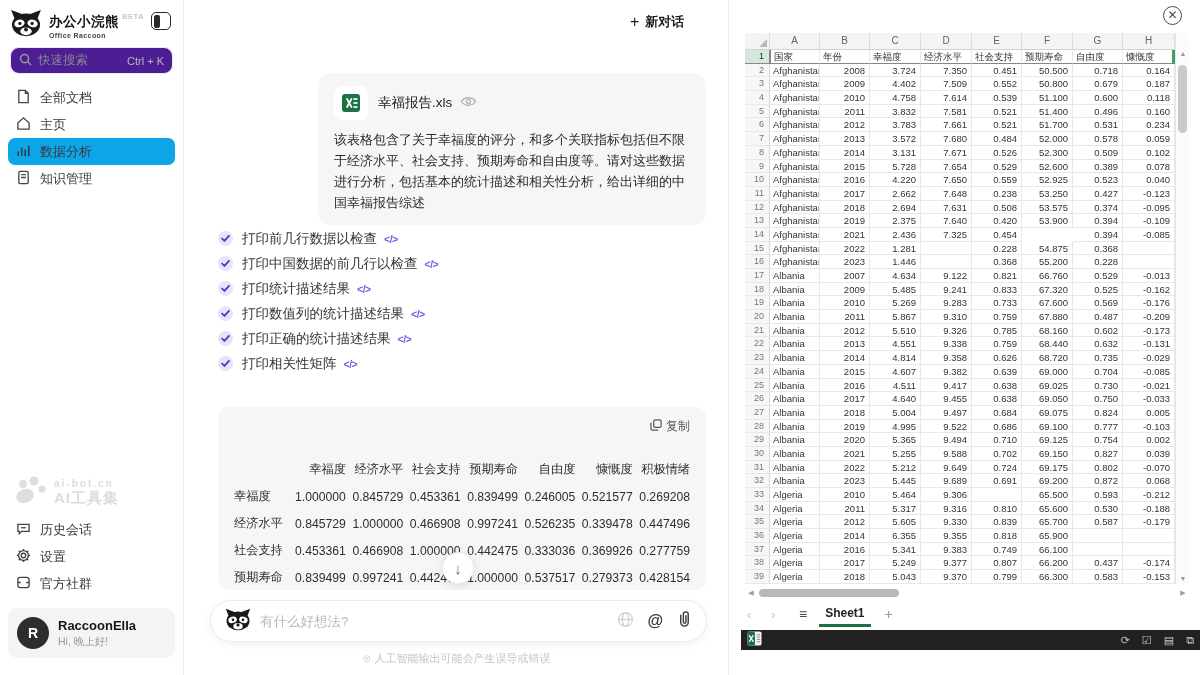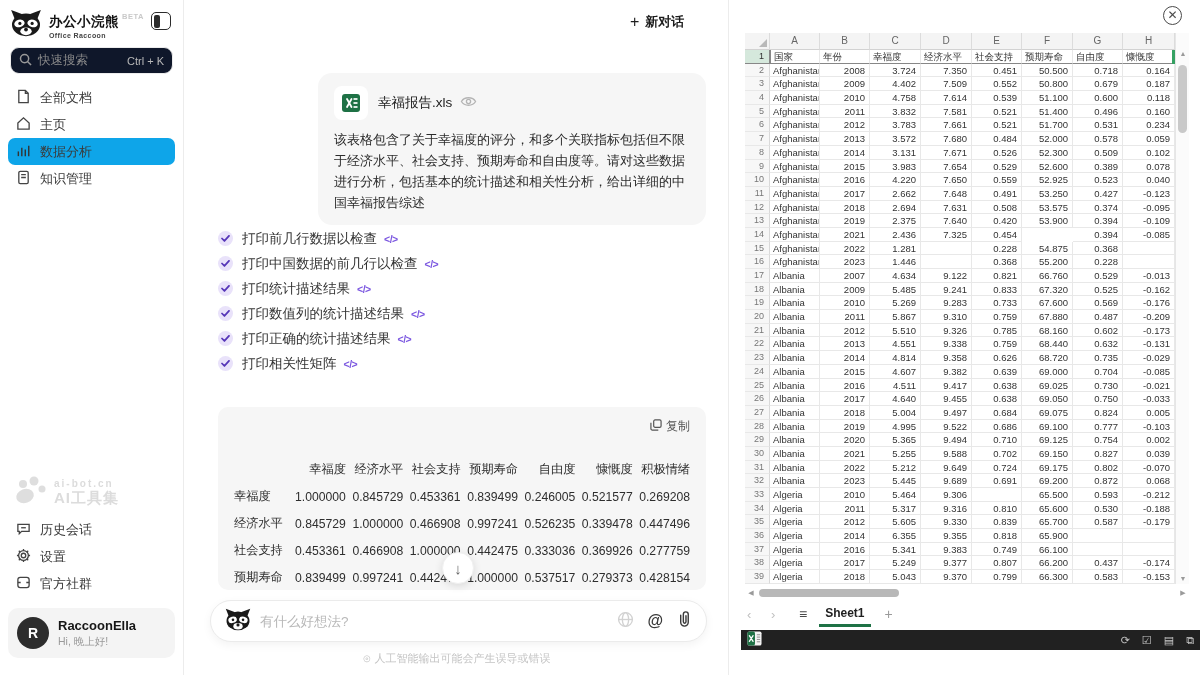--- a/index.html
+++ b/index.html
@@ -13,21 +13,21 @@
   .brand-text { margin-left:7px; }
   .brand-title { font-size:13.5px; font-weight:800; color:#111; letter-spacing:.5px; }
   .beta { font-size:7.5px; color:#c9c9c9; font-weight:700; margin-left:3px; vertical-align:top; }
   .brand-sub { font-size:7px; font-weight:700; color:#444; letter-spacing:.4px; margin-top:1px; }
   .collapse-btn { position:absolute; right:12px; top:12px; width:20px; height:18px;
     border:1.6px solid #2b2b2b; border-radius:5px; }
   .collapse-btn::before { content:""; position:absolute; left:1.5px; top:1.5px; bottom:1.5px;
     width:6px; background:#2b2b2b; border-radius:2px; }
   .search-box { position:absolute; left:10px; top:47px; width:163px; height:27px;
     border:1px solid #ececec; border-radius:9px; display:flex; align-items:center;
-    padding:0 8px; background:#0f172a; }
+    padding:0 8px; background:#4c1d95; }
   .search-box .ph { font-size:12.5px; color:#8a8a8a; margin-left:6px; flex:1; }
   .search-box .kbd { font-size:11px; color:#b9b9b9; }
   .nav { position:absolute; left:8px; top:84px; width:167px; }
   .nav-item { display:flex; align-items:center; height:27px; padding:0 8px;
     border-radius:7px; font-size:13px; color:#3a3a3a; cursor:pointer; }
   .nav-item.active { background:#0ea5e9; }
   .nav-item svg { margin-right:9px; }
   .nav.bottom { top:516px; }
   .watermark { position:absolute; left:14px; top:476px; display:flex; align-items:center; color:#dcdcdc; }
   .wm-text .l1 { font-size:10px; font-weight:700; letter-spacing:2px; }
@@ -533,21 +533,21 @@
         <div class="scell ar" style="width: 51px;">7.671</div>
         <div class="scell ar" style="width: 50px;">0.526</div>
         <div class="scell ar" style="width: 51px;">52.300</div>
         <div class="scell ar" style="width: 50px;">0.509</div>
         <div class="scell ar" style="width: 52px;">0.102</div>
       </div>
       <div class="srow">
         <div class="scell rn" style="width: 25px;">9</div>
         <div class="scell al c1" style="width: 50px;">Afghanistan</div>
         <div class="scell ar" style="width: 50px;">2015</div>
-        <div class="scell ar" style="width: 51px;">3.983</div>
+        <div class="scell ar" style="width: 51px;">5.728</div>
         <div class="scell ar" style="width: 51px;">7.654</div>
         <div class="scell ar" style="width: 50px;">0.529</div>
         <div class="scell ar" style="width: 51px;">52.600</div>
         <div class="scell ar" style="width: 50px;">0.389</div>
         <div class="scell ar" style="width: 52px;">0.078</div>
       </div>
       <div class="srow">
         <div class="scell rn" style="width: 25px;">10</div>
         <div class="scell al c1" style="width: 50px;">Afghanistan</div>
         <div class="scell ar" style="width: 50px;">2016</div>
@@ -557,21 +557,21 @@
         <div class="scell ar" style="width: 51px;">52.925</div>
         <div class="scell ar" style="width: 50px;">0.523</div>
         <div class="scell ar" style="width: 52px;">0.040</div>
       </div>
       <div class="srow">
         <div class="scell rn" style="width: 25px;">11</div>
         <div class="scell al c1" style="width: 50px;">Afghanistan</div>
         <div class="scell ar" style="width: 50px;">2017</div>
         <div class="scell ar" style="width: 51px;">2.662</div>
         <div class="scell ar" style="width: 51px;">7.648</div>
-        <div class="scell ar" style="width: 50px;">0.491</div>
+        <div class="scell ar" style="width: 50px;">0.238</div>
         <div class="scell ar" style="width: 51px;">53.250</div>
         <div class="scell ar" style="width: 50px;">0.427</div>
         <div class="scell ar" style="width: 52px;">-0.123</div>
       </div>
       <div class="srow">
         <div class="scell rn" style="width: 25px;">12</div>
         <div class="scell al c1" style="width: 50px;">Afghanistan</div>
         <div class="scell ar" style="width: 50px;">2018</div>
         <div class="scell ar" style="width: 51px;">2.694</div>
         <div class="scell ar" style="width: 51px;">7.631</div>

